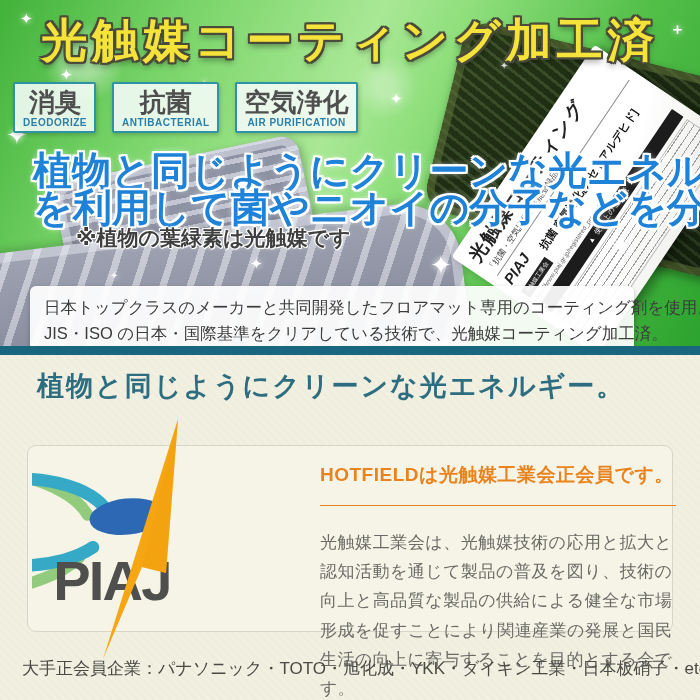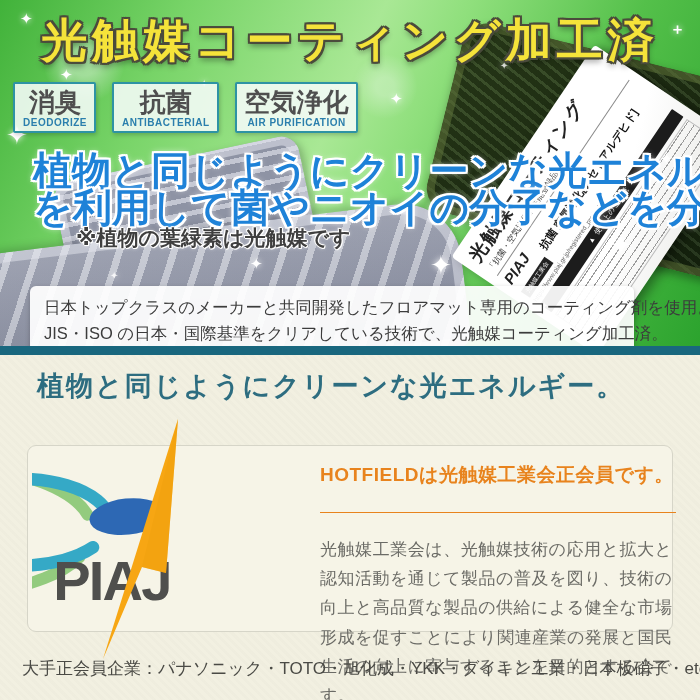--- a/index.html
+++ b/index.html
@@ -83,21 +83,21 @@
   .sec-heading{margin:0;padding:0 0 0 37px;font-family:"Liberation Serif","DejaVu Serif",serif;
     font-weight:bold;font-size:27px;letter-spacing:2px;color:#2d6d80;white-space:nowrap;}
   .sec-heading.h1{padding-top:13px;}
   .sec-heading.h2{padding-top:5px;}
 
   .member-box{position:absolute;left:27px;top:90px;width:646px;height:187px;box-sizing:border-box;
     background:#f6f4e7;border:1.5px solid #d6d5c8;border-radius:9px;}
   .piaj-logo{position:absolute;left:4px;top:0px;width:330px;height:190px;}
   .member-col{position:absolute;left:292px;top:16px;width:356px;}
   .member-heading{font-size:19px;font-weight:bold;color:#e8831d;letter-spacing:.5px;white-space:nowrap;
-    border-bottom:1px solid #e8831d;padding-bottom:24px;}
+    border-bottom:1px solid #e8831d;padding-bottom:17px;}
   .member-paragraph{margin-top:22px;font-size:17px;color:#6b6b66;line-height:1.72;text-align:justify;width:352px;}
 
   .bolt{position:absolute;left:100px;top:64px;width:84px;height:240px;z-index:5;overflow:visible;}
 
   .footer-note{position:absolute;left:22px;top:302px;font-size:17px;color:#4a4a45;white-space:nowrap;}
 </style>
 </head>
 <body>
 
 <div class="page">

